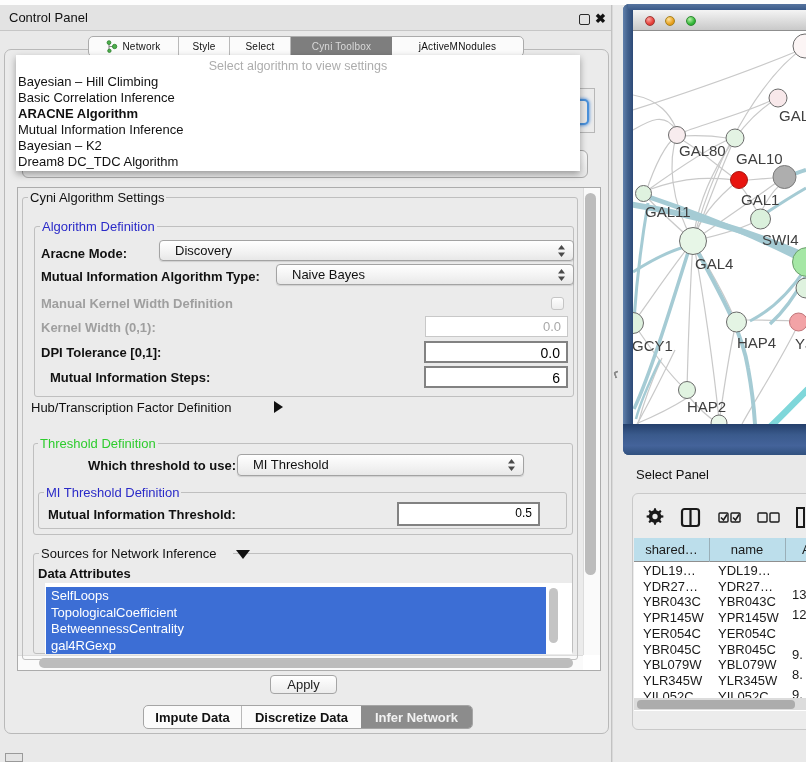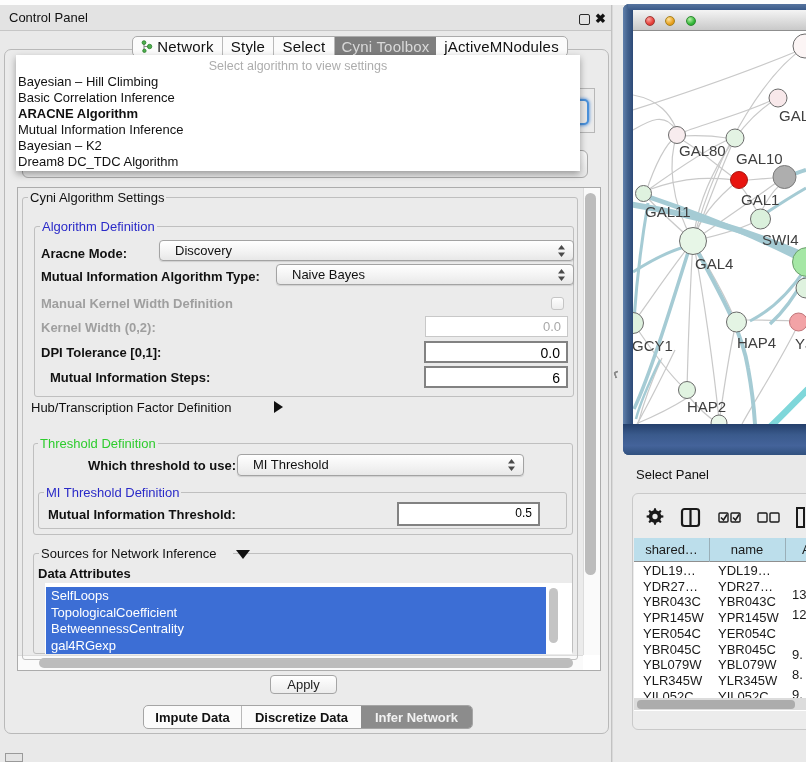--- a/index.html
+++ b/index.html
@@ -24,21 +24,21 @@
 <div class="abs" style="left:0;top:0;width:806px;height:5px;background:#fdfdfd;"></div>
 
 <div class="abs" style="left:0;top:5px;width:613px;height:26px;background:#e3e3e3;border-bottom:1px solid #c6c6c6;">
   <span style="position:absolute;left:9px;top:5px;font-size:13px;color:#111;">Control Panel</span>
   <span class="abs" style="left:579px;top:9px;width:11px;height:11px;border:1.5px solid #2a2a2a;border-radius:2px;"></span>
   <span class="abs" style="left:595px;top:6px;font-size:13px;font-weight:bold;color:#111;">✖</span>
 </div>
 
 <div class="abs" style="left:4px;top:49px;width:605px;height:685px;border:1px solid #b9b9b9;border-radius:7px;background:#ebebeb;"></div>
 
-<div class="abs" style="left:88px;top:36px;height:21px;display:flex;z-index:5;border:1px solid #ababab;border-radius:5px;background:#fbfbfb;font-size:15px;color:#111;letter-spacing:0.2px;overflow:hidden;margin-left:44px;">
+<div class="abs" style="left:88px;top:36px;height:21px;display:flex;z-index:5;border:1px solid #ababab;border-radius:5px;background:#fbfbfb;font-size:10px;color:#111;letter-spacing:0.2px;overflow:hidden;">
   <div style="width:90px;display:flex;align-items:center;justify-content:center;border-right:1px solid #b9b9b9;">
     <svg width="12" height="13" viewBox="0 0 12 13" style="margin-right:4px;">
       <path d="M3,3 L3,10 M3,6.5 L8,6.5" stroke="#8a8a8a" stroke-width="1.1" fill="none"></path>
       <circle cx="3" cy="2.6" r="1.9" fill="#4db04d" stroke="#2c7d2c" stroke-width="0.8"></circle>
       <circle cx="8.6" cy="6.5" r="2.2" fill="#4db04d" stroke="#2c7d2c" stroke-width="0.8"></circle>
       <circle cx="3.4" cy="10.8" r="1.7" fill="#4db04d" stroke="#2c7d2c" stroke-width="0.8"></circle>
     </svg>Network</div>
   <div style="width:51px;display:flex;align-items:center;justify-content:center;border-right:1px solid #b9b9b9;">Style</div>
   <div style="width:61px;display:flex;align-items:center;justify-content:center;border-right:1px solid #b9b9b9;">Select</div>
   <div style="width:101px;display:flex;align-items:center;justify-content:center;background:#7e7e7e;color:#d9d9d9;">Cyni Toolbox</div>
@@ -81,21 +81,21 @@
   </div>
 <div class="lbl" style="left:41px;top:269px;">Mutual Information Algorithm Type:</div>
 <div class="combo" style="left:276px;top:264px;width:298px;height:21px;">
     <span class="ct">Naive Bayes</span>
     <svg class="ar" width="9" height="14" viewBox="0 0 9 14">
       <path d="M4.5,1 L8,5.5 L1,5.5 Z M4.5,13 L1,8.5 L8,8.5 Z" fill="#4a4a4a"></path>
     </svg>
   </div>
 <div class="lbl dis" style="left:41px;top:296px;">Manual Kernel Width Definition</div>
 <div class="abs" style="left:551px;top:297px;width:13px;height:13px;border:1px solid #c5c5c5;border-radius:3px;background:linear-gradient(#fefefe,#ededed);"></div>
-<div class="lbl dis" style="left:41px;top:320px;">Kernel Width (0,2):</div>
+<div class="lbl dis" style="left:41px;top:320px;">Kernel Width (0,1):</div>
 <div class="fld" style="left:425px;top:316px;width:143px;height:21px;border:1px solid #c8c8c8;color:#a8a8a8;">
     <span>0.0</span>
   </div>
 <div class="lbl" style="left:41px;top:345px;">DPI Tolerance [0,1]:</div>
 <div class="fld" style="left:424px;top:341px;width:144px;height:22px;border:2px solid #828282;color:#000;font-size:14px;">
     <span>0.0</span>
   </div>
 <div class="lbl" style="left:41px;top:370px;padding-left:9px;">Mutual Information Steps:</div>
 <div class="fld" style="left:424px;top:366px;width:144px;height:22px;border:2px solid #828282;color:#000;font-size:14px;">
     <span>6</span>

